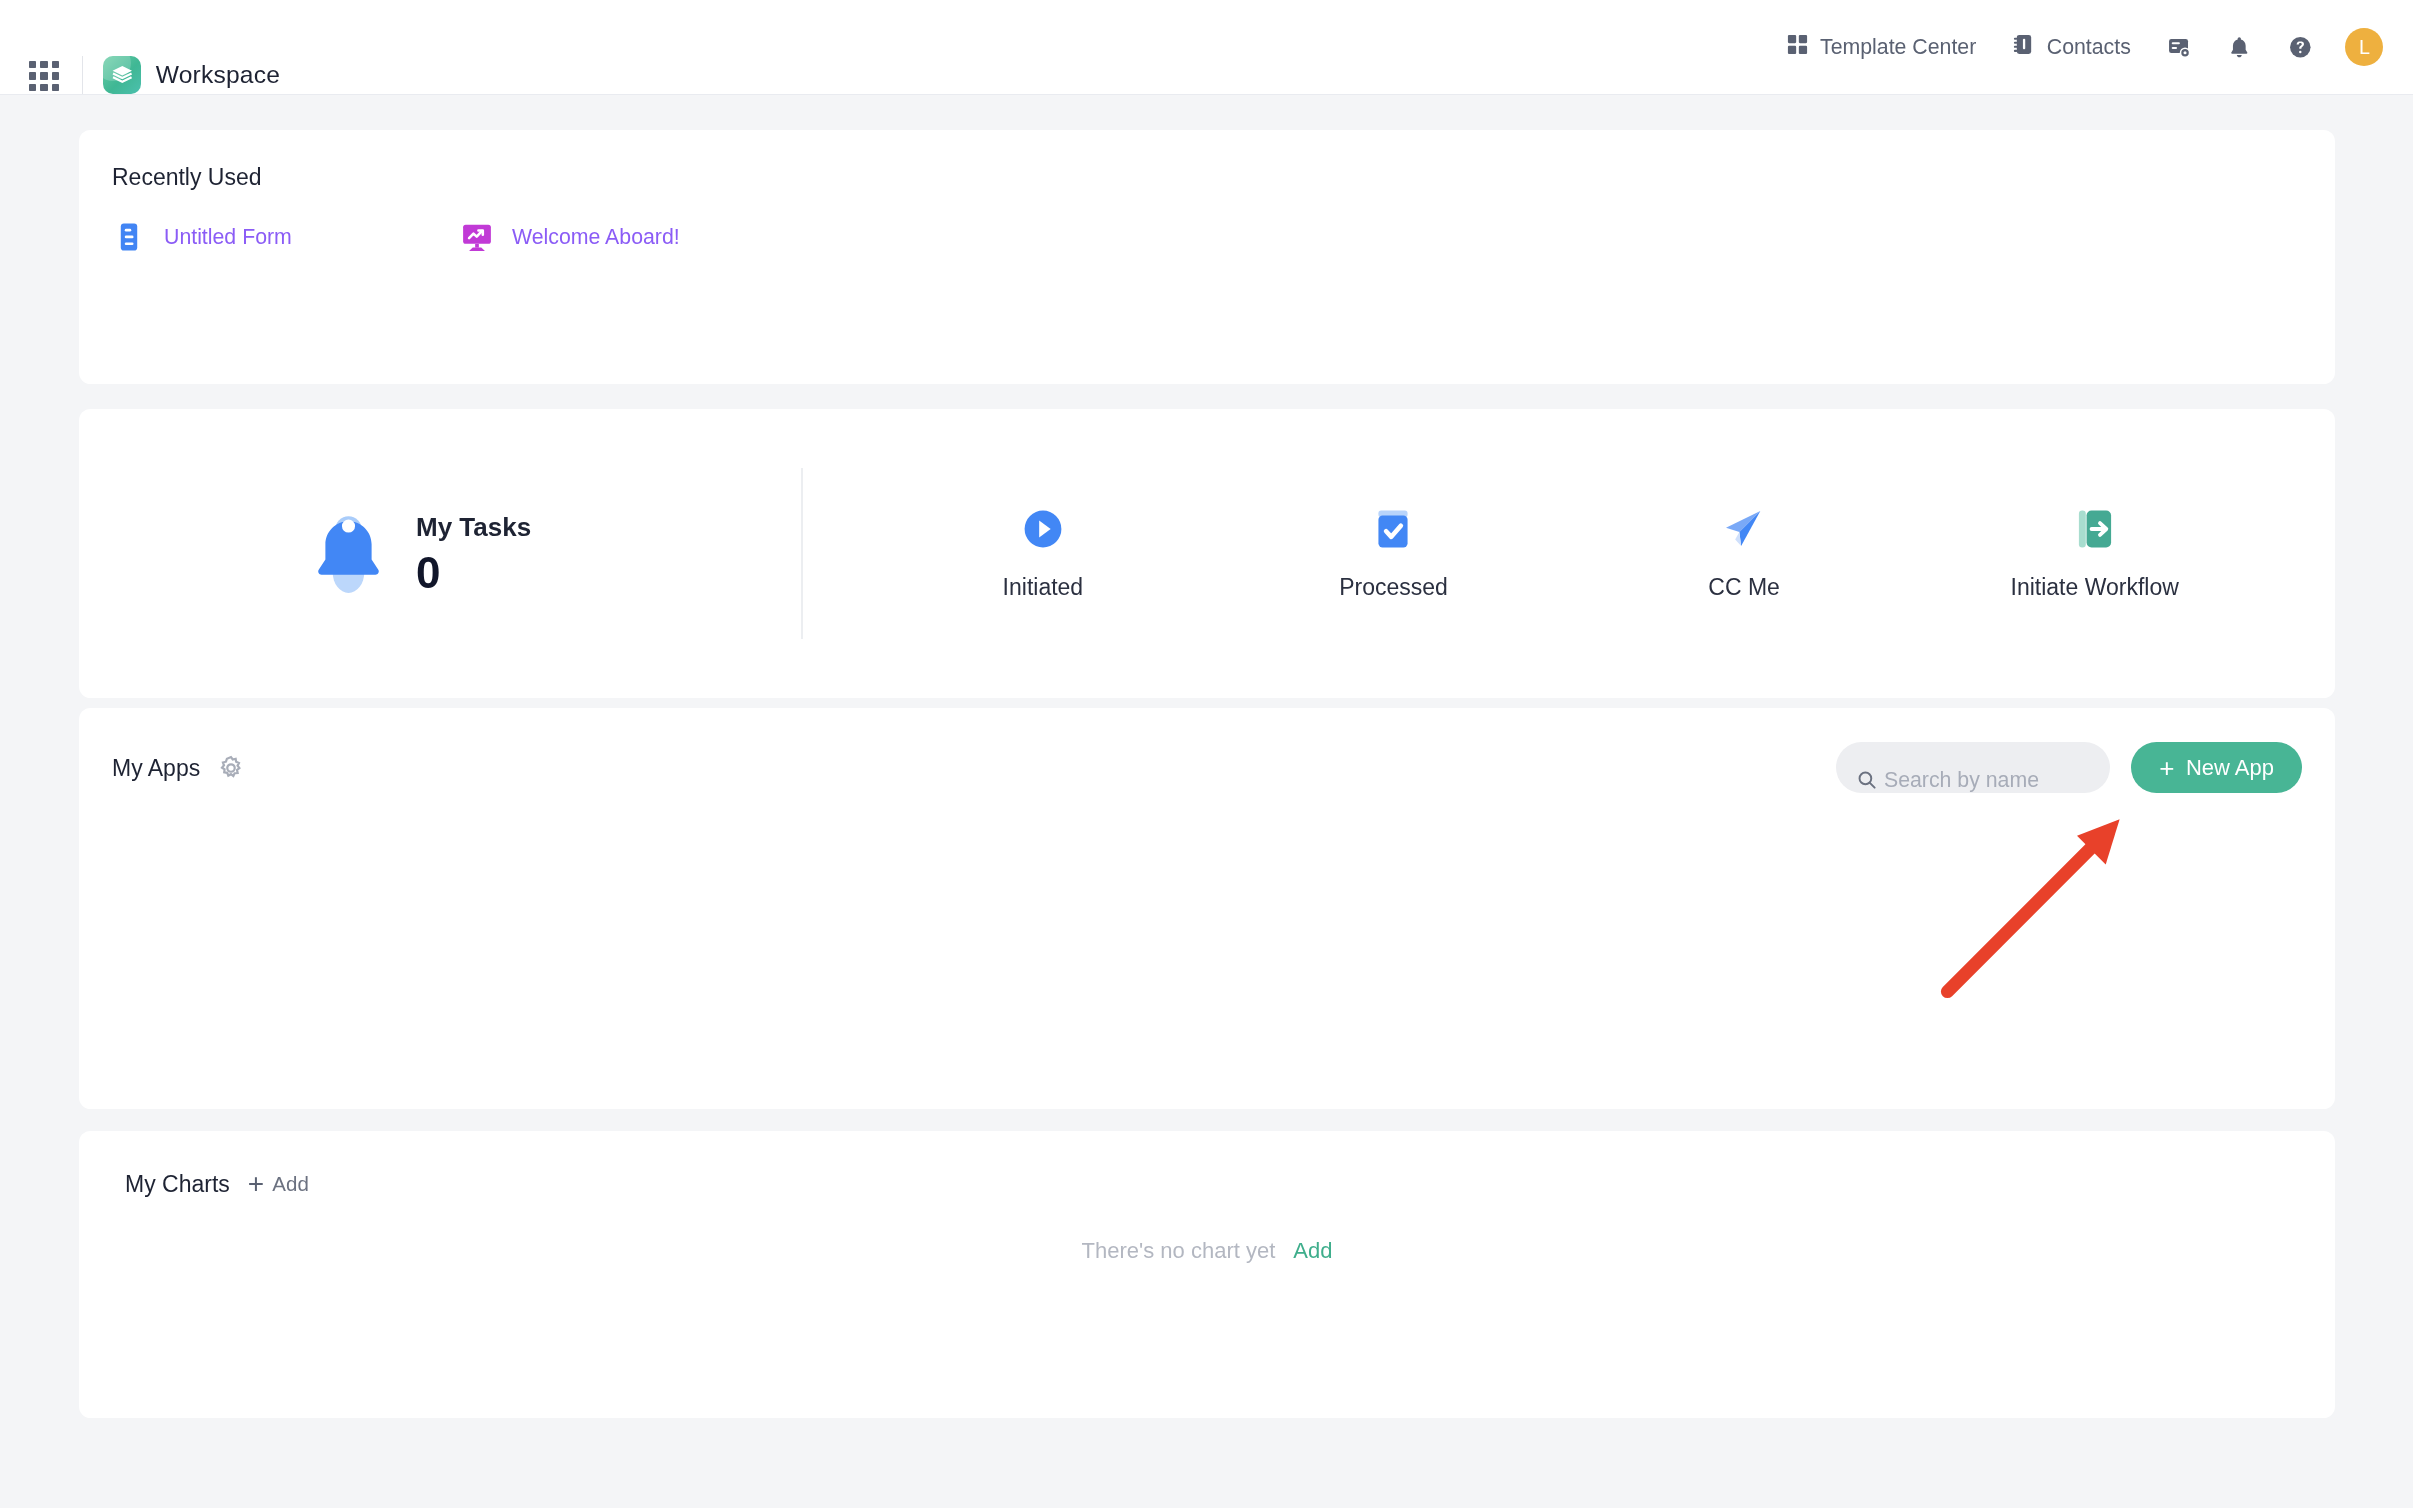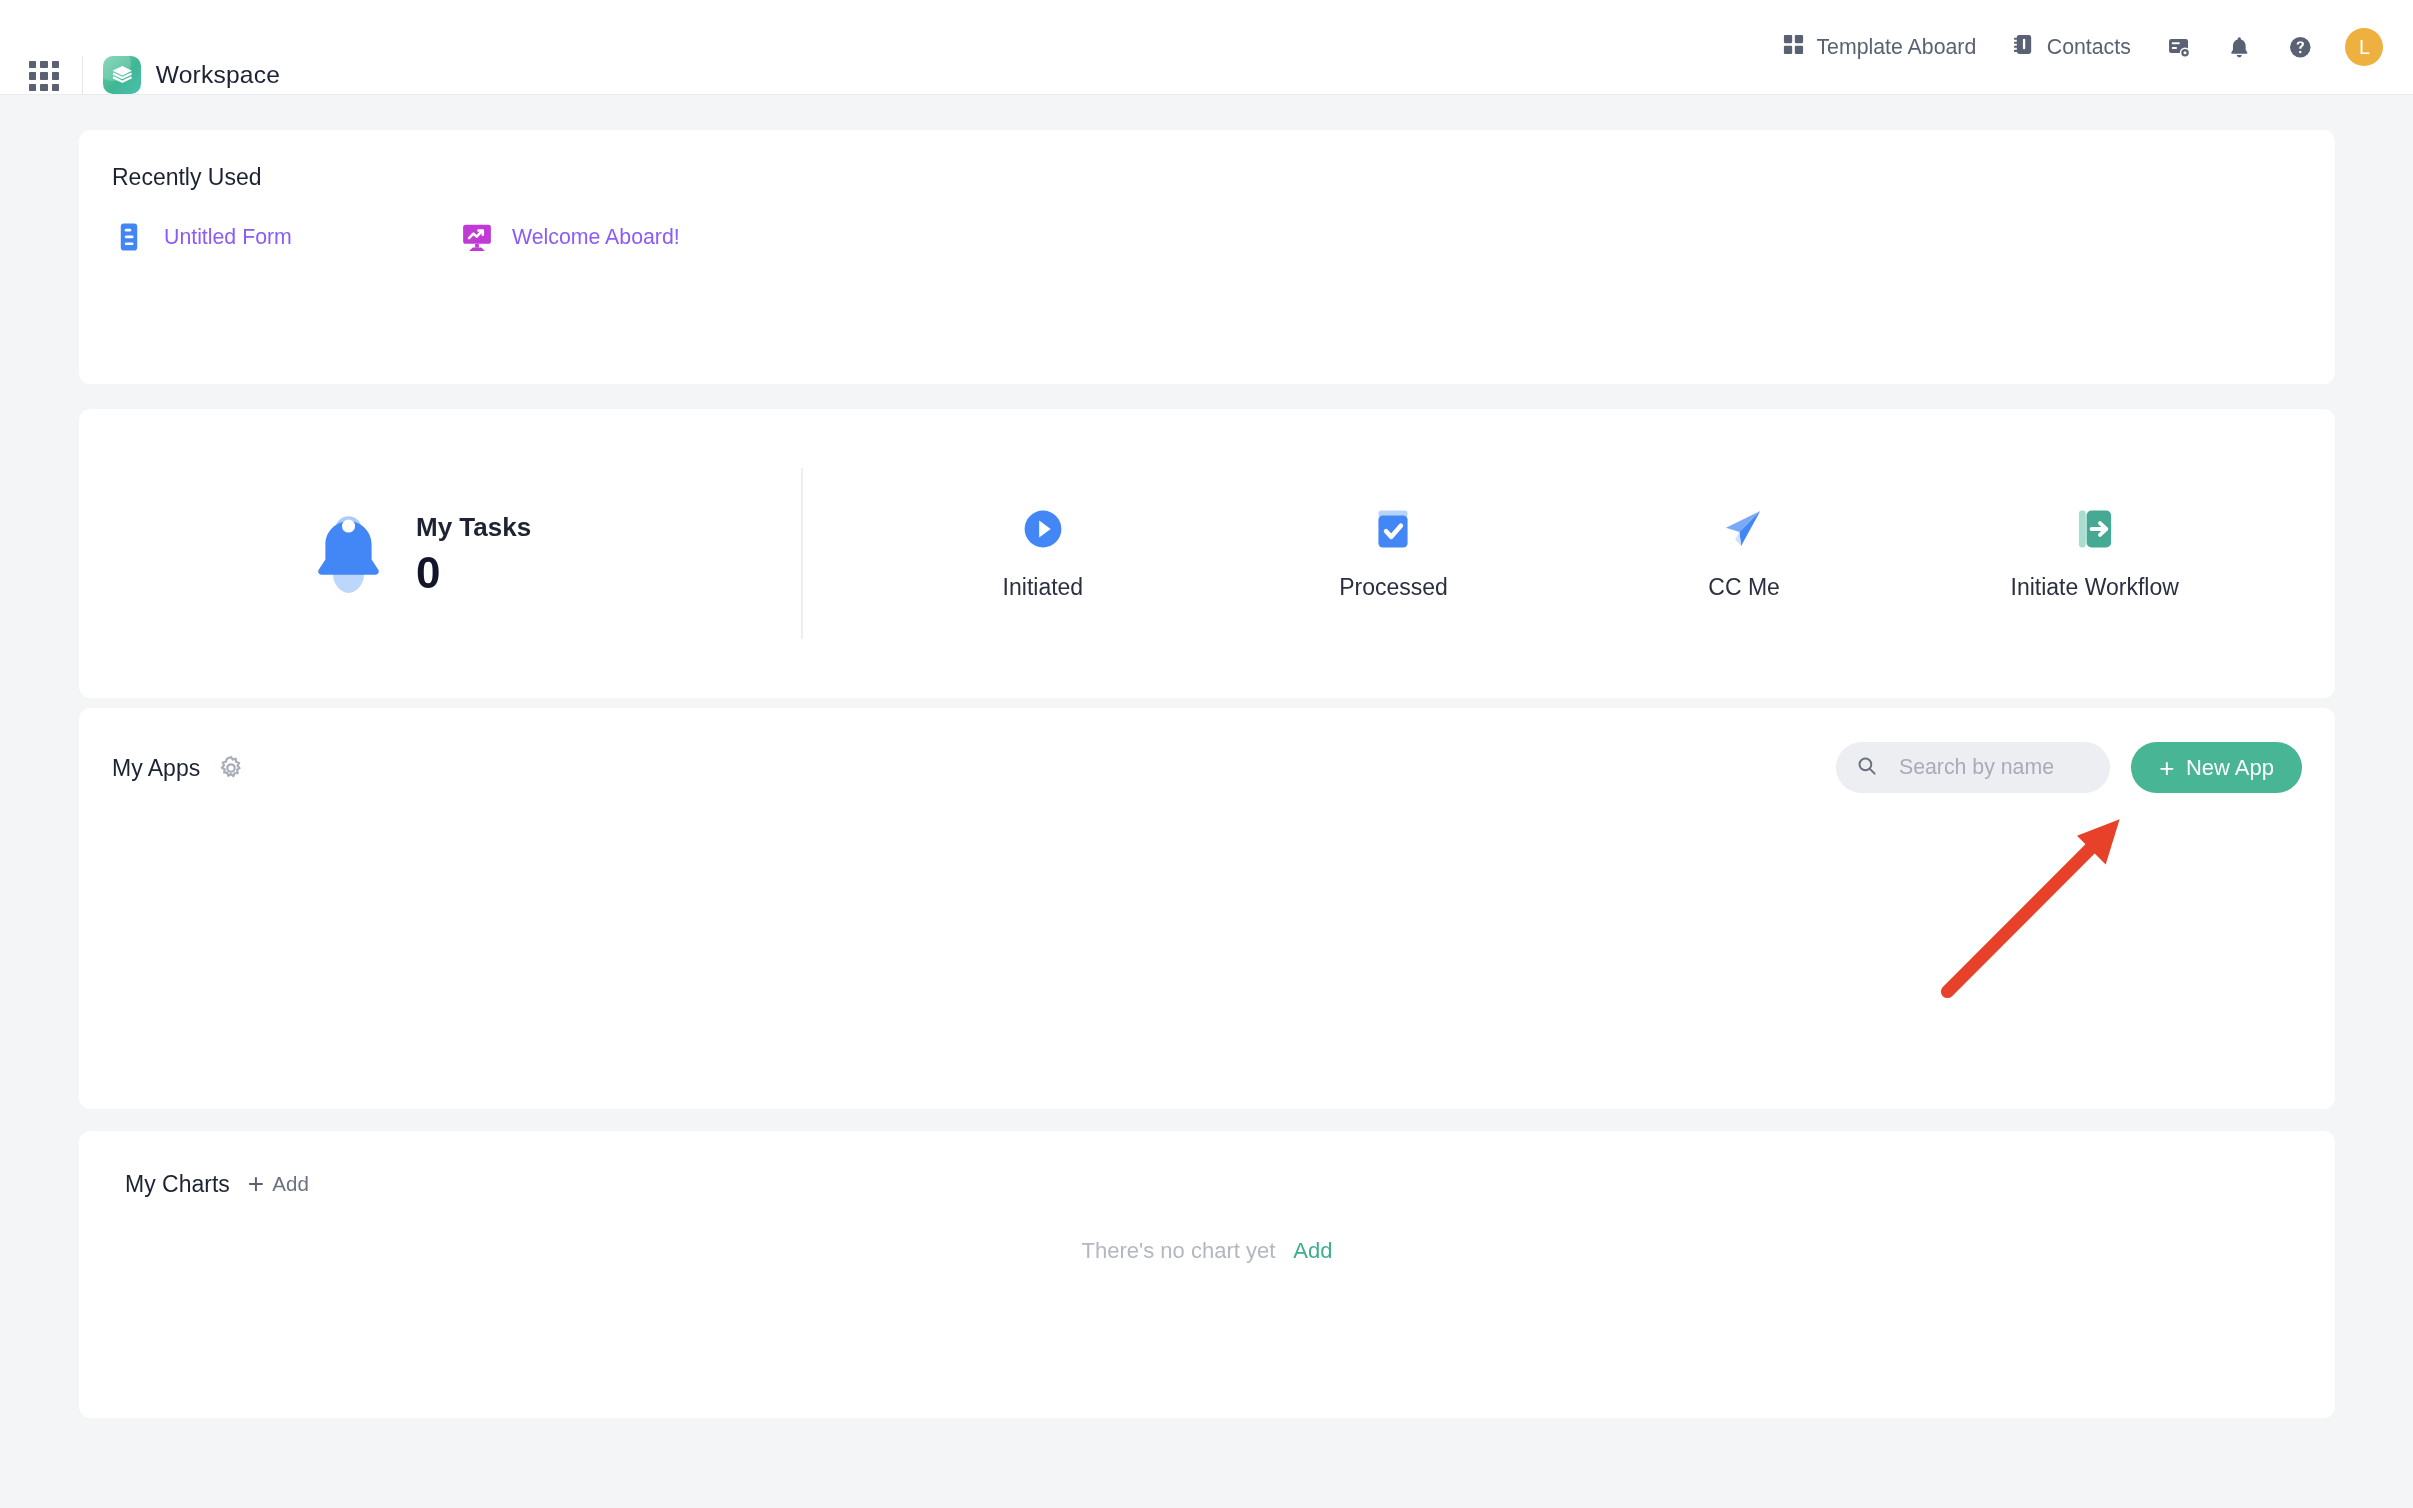--- a/index.html
+++ b/index.html
@@ -128,22 +128,22 @@
     position: absolute; left: 33px; top: 46px;
     display: flex; align-items: center; gap: 16.4px;
   }
   .gear { width: 28px; height: 28px; cursor: pointer; display:block; }
   .apps-tools {
     position: absolute; right: 33px; top: 34px;
     display: flex; align-items: center; gap: 21.3px;
   }
   .search-box {
     width: 274px; height: 51px; border-radius: 25.4px;
-    background: #edeef1; display: flex; align-items: center;
-    gap: 22px; padding: 0 19.7px; cursor: text;
+    background: #edeef1; display: flex; align-items: flex-end;
+    gap: 7px; padding: 0 19.7px; cursor: text;
   }
   .search-input {
     border: none; background: transparent; outline: none;
     font-size: 21.3px; color: #2b3040; width: 100%;
     font-family: "Liberation Sans", sans-serif;
   }
   .search-input::placeholder { color: #a7acb8; }
   .new-app-btn {
     height: 51px; border-radius: 25.4px; background: #48b595;
     color: #ffffff; font-size: 22px; border: none;
@@ -225,21 +225,21 @@
 
     <div class="top-item">
       <span>
         <svg width="23" height="23" viewBox="0 0 24 24" fill="#5a6172">
           <rect x="2" y="2" width="8.6" height="8.6" rx="1.2"></rect>
           <rect x="13.4" y="2" width="8.6" height="8.6" rx="1.2"></rect>
           <rect x="2" y="13.4" width="8.6" height="8.6" rx="1.2"></rect>
           <rect x="13.4" y="13.4" width="8.6" height="8.6" rx="1.2"></rect>
         </svg>
       </span>
-      <span>Template Aboard</span>
+      <span>Template Center</span>
     </div>
 
     <div class="top-item">
       <span>
         <svg width="23" height="23" viewBox="0 0 24 24" fill="#5a6172">
           <rect x="5" y="2" width="15" height="20" rx="2.6"></rect>
           <rect x="2" y="5" width="3.5" height="2.1" rx="1"></rect>
           <rect x="2" y="9.2" width="3.5" height="2.1" rx="1"></rect>
           <rect x="2" y="13.4" width="3.5" height="2.1" rx="1"></rect>
           <rect x="2" y="17.6" width="3.5" height="2.1" rx="1"></rect>

